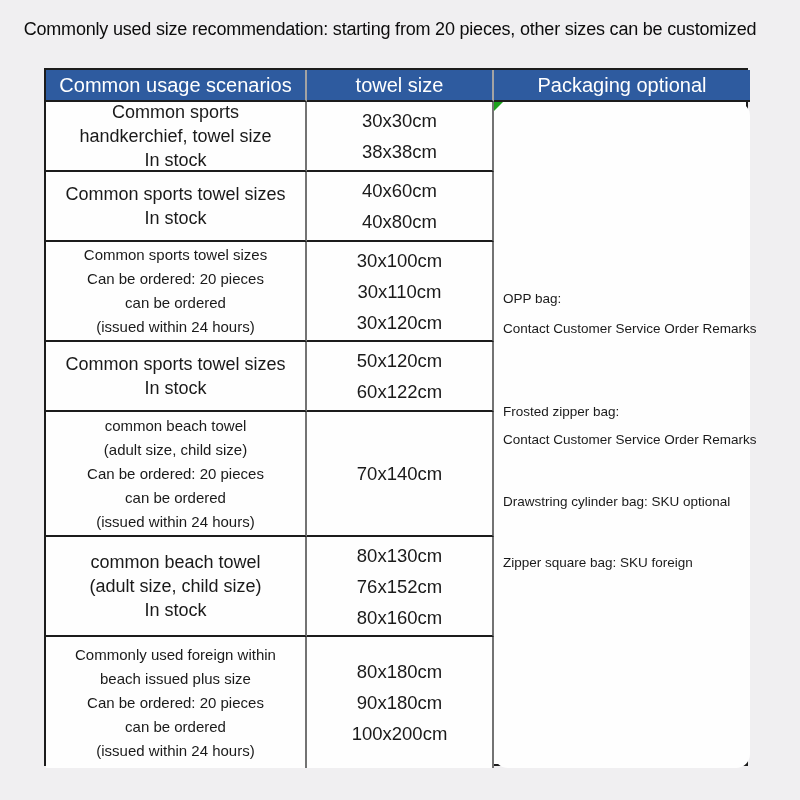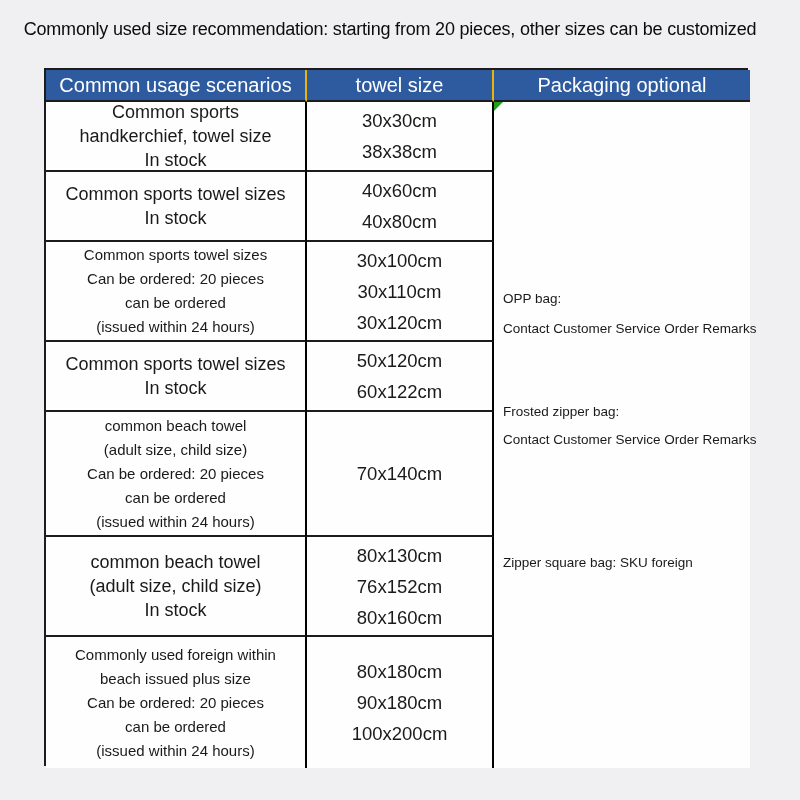--- a/index.html
+++ b/index.html
@@ -27,52 +27,53 @@
     width:704px;height:698px;
     display:grid;
     grid-template-columns:261px 187px 256px;
     grid-template-rows:32px 70px 70px 100px 70px 125px 100px 131px;
     background:#ffffff;
     border:2px solid #1c1c1c;
     box-sizing:border-box;
   }
   .cell{
     box-sizing:border-box;
-    border-right:2px solid #000000;
+    border-right:2px solid #737373;
     border-bottom:2px solid #1c1c1c;
     background:#fefefe;
     display:flex;
     flex-direction:column;
     align-items:center;
     justify-content:center;
     text-align:center;
   }
   .last-col{border-right:none;}
   .last-row{border-bottom:none;}
   .header-cell{
     background:#2e5b9f;
     color:#ffffff;
     font-size:20px;
-    border-right:2px solid #eab308;
+    border-right:2px solid #a3a3a3;
     border-bottom:2px solid #1c1c1c;
   }
   .header-cell.last-col{border-right:none;text-align:right;}
   .scenario-cell{padding:2px 3px;}
   .fs-lg{font-size:18px;line-height:24px;}
   .fs-sm{font-size:15px;line-height:24px;}
   .sizes-cell{font-size:18.5px;}
   .sizes-cell .size-line{line-height:31px;}
   .packaging-cell{
     grid-column:3;
     grid-row:2 / span 7;
     position:relative;
     display:block;
     text-align:left;
     border-right:none;
     border-bottom:none;
+    border-radius:14px;
   }
   .pack-line{
     position:absolute;
     left:9px;
     font-size:13.5px;
     white-space:nowrap;
     color:#1a1a1a;
   }
   .corner-marker{
     position:absolute;
@@ -102,20 +103,21 @@
     <div class="size-line">30x30cm</div>
     <div class="size-line">38x38cm</div>
   </div>
 
   <div class="cell packaging-cell">
     <div class="corner-marker"></div>
     <div class="pack-line" style="top:189px">OPP bag:</div>
     <div class="pack-line" style="top:219px">Contact Customer Service Order Remarks</div>
     <div class="pack-line" style="top:302px">Frosted zipper bag:</div>
     <div class="pack-line" style="top:330px">Contact Customer Service Order Remarks</div>
+    <div class="pack-line" style="top:392px">Drawstring cylinder bag: SKU optional</div>
     <div class="pack-line" style="top:453px">Zipper square bag: SKU foreign</div>
   </div>
 
   <div class="cell scenario-cell fs-lg" style="grid-column:1">
     <div>Common sports towel sizes</div>
     <div>In stock</div>
   </div>
   <div class="cell sizes-cell">
     <div class="size-line">40x60cm</div>
     <div class="size-line">40x80cm</div>

